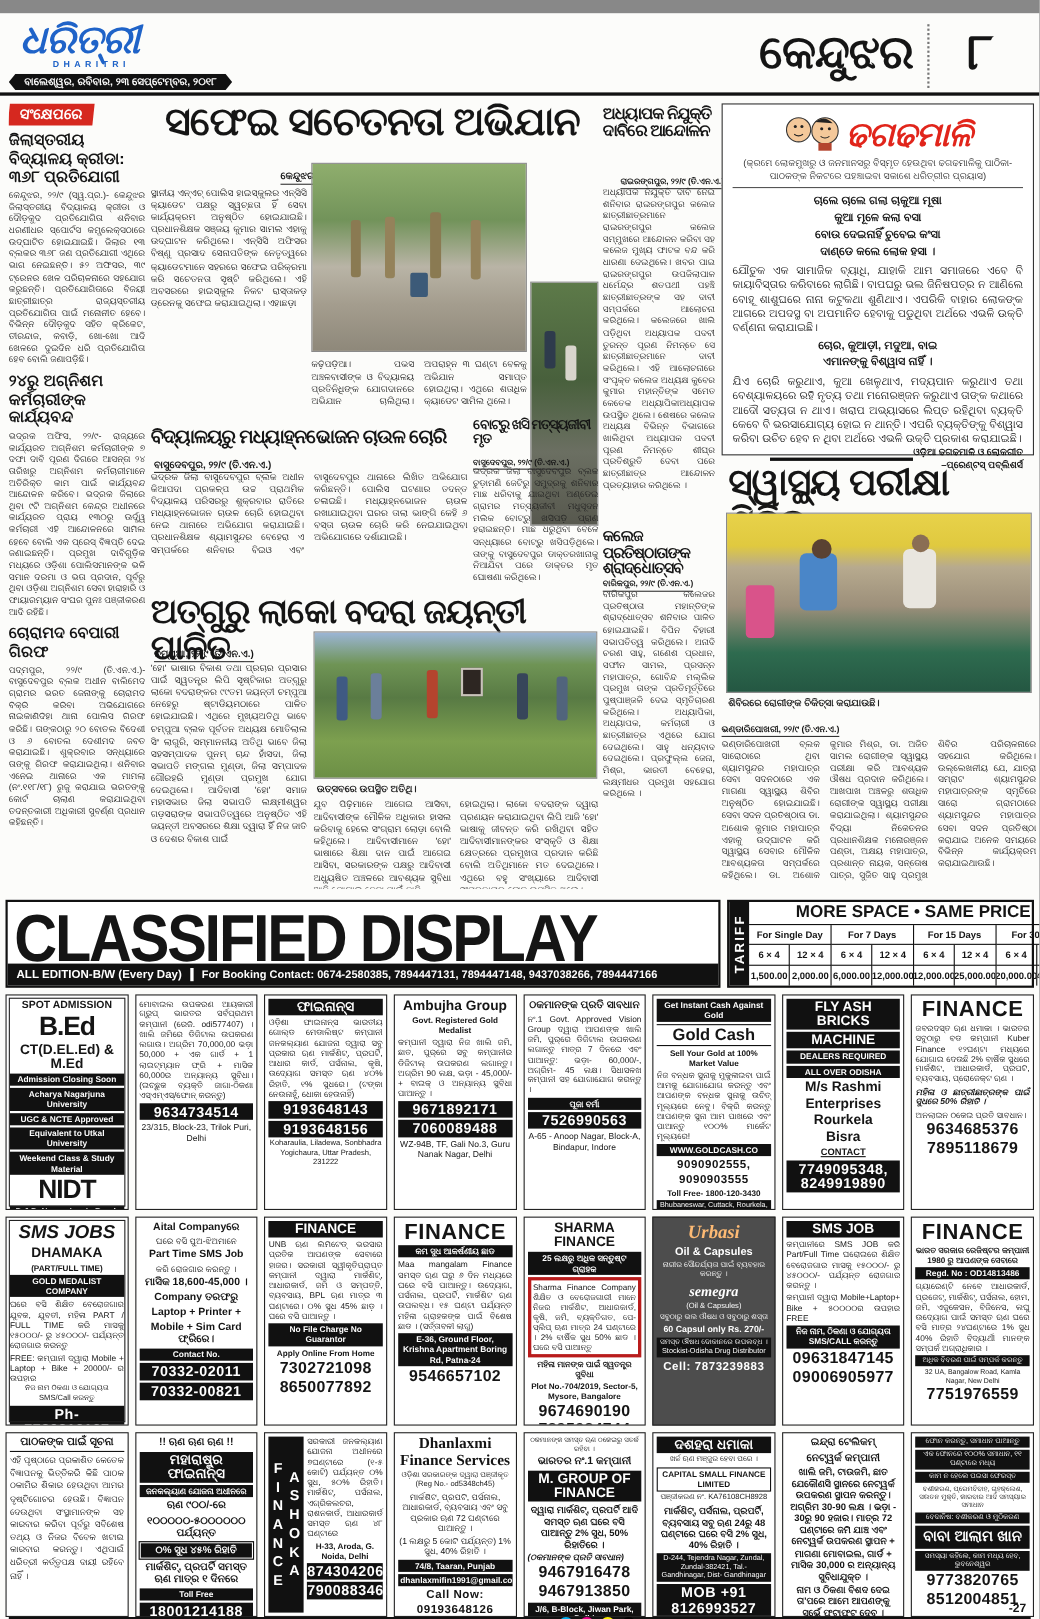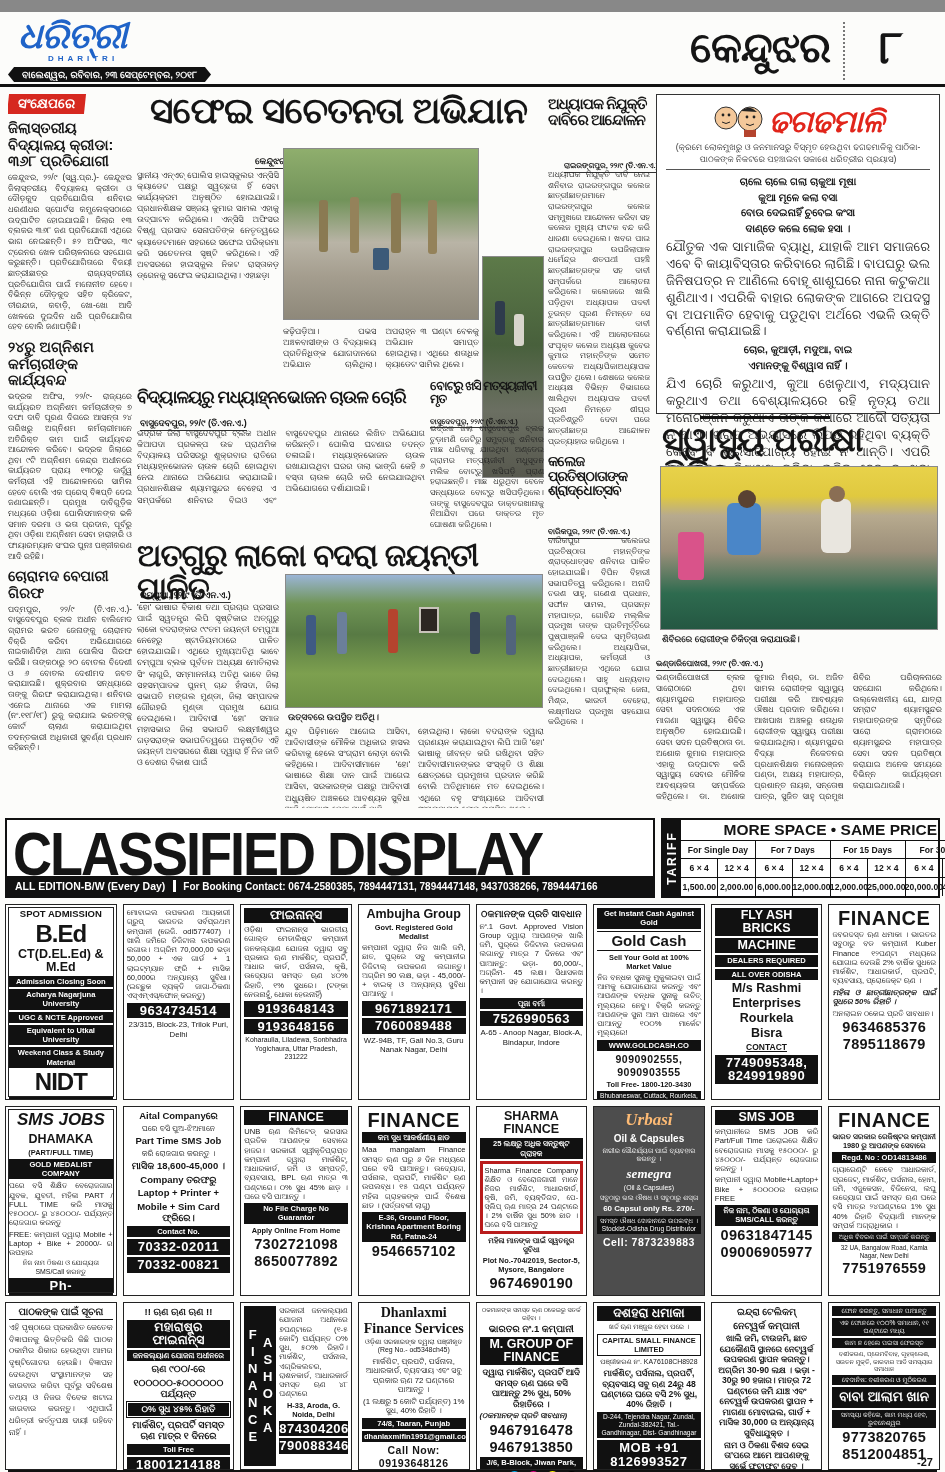--- a/index.html
+++ b/index.html
@@ -24,21 +24,21 @@
   .caption{font-size:8.8px;font-weight:700;color:#222;}
   .photo{border:1px solid #8a8a8a;box-sizing:border-box;}
   .brief-label{background:#d6281f;color:#fff;font-weight:800;font-size:13.5px;padding:2px 10px;display:inline-block;transform:skewX(-6deg);}
   .brief-h{font-weight:800;font-size:14.5px;line-height:1.15;margin:6px 0 3px 0;}
   .brief-b{font-size:8.2px;line-height:1.3;text-align:justify;color:#222;}
   
   .dhag-box{border:1.6px solid #333;background:#fff;box-sizing:border-box;padding:7px 9px;}
   .dhag-title{color:#e1251b;font-weight:900;font-style:italic;font-size:31px;letter-spacing:-1px;}
   .dhag-sub{font-size:8.6px;text-align:center;line-height:1.35;color:#333;}
   .dhag-poem{font-size:10.3px;font-weight:800;line-height:1.5;text-align:center;}
-  .dhag-para{font-size:13px;line-height:1.3;text-align:justify;color:#222;margin-top:3px;font-family:Liberation Serif, serif;}
+  .dhag-para{font-size:10px;line-height:1.3;text-align:justify;color:#222;margin-top:3px;}
   .dhag-credit{font-size:8.6px;font-weight:700;text-align:right;line-height:1.3;}
   .dhag-rule{height:1px;background:#555;margin:4px 0;}
   
   .cd-box{border:2px solid #111;background:#fff;box-sizing:border-box;}
   .cd-title{font-weight:900;font-size:54px;letter-spacing:-2px;transform:scaleY(1.12);transform-origin:left top;line-height:1;}
   .cd-bar{position:absolute;left:0;right:0;bottom:0;height:20px;background:#111;color:#fff;display:flex;align-items:center;font-weight:700;}
   .cd-bar .seg1{font-size:10.5px;padding:0 8px;border-right:3px solid #fff;white-space:nowrap;}
   .cd-bar .seg2{font-size:10px;padding:0 7px;white-space:nowrap;}
   
   .tariff{border:2px solid #111;box-sizing:border-box;display:flex;background:#fff;}
@@ -153,21 +153,21 @@
     <div style="position:absolute;left:20%;top:20%;width:10px;height:34px;background:#2e3b4c;border-radius:3px;"></div>
     <div style="position:absolute;left:52%;top:26%;width:10px;height:32px;background:#d8d5cc;border-radius:3px;"></div>
   </div>
 
   <div class="abs h-main" style="left:548px;top:84px;width:102px;font-size:15px;">ଅଧ୍ୟାପକ ନିଯୁକ୍ତି ଦାବିରେ ଆନ୍ଦୋଳନ</div>
   <div class="abs" style="left:564px;top:142px;">
     <span class="byline" style="font-size:7.6px;">ରାଇରଙ୍ଗପୁର, ୨୨/୯ (ତି.ଏନ.ଏ.)</span>
   </div>
   <div class="abs body-txt" style="left:548px;top:158px;width:102px;height:306px;font-size:8.1px;">ଅଧ୍ୟାପକ ନିଯୁକ୍ତି ଦାବି ନେଇ ଶନିବାର ରାଇରଙ୍ଗପୁର କଲେଜ ଛାତ୍ରୀଛାତ୍ରମାନେ ରାଇରଙ୍ଗପୁର କଲେଜ ସମ୍ମୁଖରେ ଆନ୍ଦୋଳନ କରିବା ସହ କଲେଜ ମୁଖ୍ୟ ଫାଟକ ବନ୍ଦ କରି ଧାରଣା ଦେଇଥିଲେ। ଖବର ପାଇ ରାଇରଙ୍ଗପୁର ଉପଜିଲାପାଳ ଧର୍ମେନ୍ଦ୍ର ଶତପଥୀ ପହଞ୍ଚି ଛାତ୍ରୀଛାତ୍ରଙ୍କ ସହ ଦାବୀ ସମ୍ପର୍କରେ ଆଲୋଚନା କରିଥିଲେ। କଲେଜରେ ଖାଲି ପଡ଼ିଥିବା ଅଧ୍ୟାପକ ପଦବୀ ତୁରନ୍ତ ପୂରଣ ନିମନ୍ତେ ସେ ଛାତ୍ରୀଛାତ୍ରମାନେ ଦାବୀ କରିଥିଲେ। ଏହି ଆଲୋଚନାରେ ସଂପୃକ୍ତ କଲେଜ ଅଧ୍ୟକ୍ଷ କୁବେର କୁମାର ମହାନ୍ତିଙ୍କ ସମେତ କେତେକ ଅଧ୍ୟାପିକାଅଧ୍ୟାପକ ଉପସ୍ଥିତ ଥିଲେ। ଶେଷରେ କଲେଜ ଅଧ୍ୟକ୍ଷ ବିଭିନ୍ନ ବିଭାଗରେ ଖାଲିଥିବା ଅଧ୍ୟାପକ ପଦବୀ ପୂରଣ ନିମନ୍ତେ ଶୀଘ୍ର ପ୍ରତିଶ୍ରୁତି ଦେବା ପରେ ଛାତ୍ରୀଛାତ୍ର ଆନ୍ଦୋଳନ ପ୍ରତ୍ୟାହାର କରିଥିଲେ ।</div>
 
-  <div class="abs h-main" style="left:548px;top:442px;width:102px;font-size:14px;">କଲେଜ ପ୍ରତିଷ୍ଠାତାଙ୍କ ଶ୍ରାଦ୍ଧୋତ୍ସବ</div>
+  <div class="abs h-main" style="left:548px;top:468px;width:102px;font-size:14px;">କଲେଜ ପ୍ରତିଷ୍ଠାତାଙ୍କ ଶ୍ରାଦ୍ଧୋତ୍ସବ</div>
   <div class="abs" style="left:548px;top:508px;">
     <span class="byline" style="font-size:7.6px;">ବାରିକପୁର, ୨୨/୯ (ତି.ଏନ.ଏ.)</span>
   </div>
   <div class="abs body-txt" style="left:548px;top:524px;width:102px;height:272px;font-size:8.1px;">ବାରିକପୁର କଲେଜର ପ୍ରତିଷ୍ଠାତା ମହାନ୍ତିଙ୍କ ଶ୍ରାଦ୍ଧୋତ୍ସବ ଶନିବାର ପାଳିତ ହୋଇଯାଇଛି। ବିପିନ ବିହାରୀ ସଭାପତିତ୍ୱ କରିଥିଲେ। ଅନାଦି ଚରଣ ସାହୁ, ଗଣେଶ ପ୍ରଧାନ, ସଫୀନ ସାମଲ, ପ୍ରସନ୍ନ ମହାପାତ୍ର, ଗୋବିନ୍ଦ ମଲ୍ଲିକ ପ୍ରମୁଖ ତାଙ୍କ ପ୍ରତିମୂର୍ତ୍ତିରେ ପୁଷ୍ପାଞ୍ଜଳି ଦେଇ ସ୍ମୃତିଚାରଣ କରିଥିଲେ। ଅଧ୍ୟାପିକା, ଅଧ୍ୟାପକ, କର୍ମଚାରୀ ଓ ଛାତ୍ରୀଛାତ୍ର ଏଥିରେ ଯୋଗ ଦେଇଥିଲେ। ସାହୁ ଧନ୍ୟବାଦ ଦେଇଥିଲେ। ପ୍ରଫୁଲ୍ଲ ଜେନା, ମିଶ୍ର, ଭାରତୀ ବେହେରା, ଲକ୍ଷ୍ମୀଧର ପ୍ରମୁଖ ସହଯୋଗ କରିଥିଲେ ।</div>
 
   <div class="abs h-main" style="left:137px;top:376px;width:288px;font-size:17.5px;">ବିଦ୍ୟାଳୟରୁ ମଧ୍ୟାହ୍ନଭୋଜନ ଚାଉଳ ଚୋରି</div>
   <div class="abs" style="left:140px;top:400px;">
     <span class="byline">ବାସୁଦେବପୁର, ୨୨/୯ (ତି.ଏନ.ଏ.)</span>
   </div>
   <div class="abs body-txt cols2" style="left:137px;top:416px;width:288px;height:108px;">ଭଦ୍ରକ ଜିଲା ବାସୁଦେବପୁର ବ୍ଲକ ଅଧୀନ କିଆପଦା ପ୍ରକଳ୍ପ ଉଚ୍ଚ ପ୍ରାଥମିକ ବିଦ୍ୟାଳୟ ପରିସରରୁ ଶୁକ୍ରବାର ରାତିରେ ମଧ୍ୟାହ୍ନଭୋଜନ ଚାଉଳ ଚୋରି ହୋଇଥିବା ନେଇ ଥାନାରେ ଅଭିଯୋଗ କରାଯାଇଛି। ପ୍ରଧାନଶିକ୍ଷକ ଶ୍ୟାମସୁନ୍ଦର ବେହେରା ଏ ସମ୍ପର୍କରେ ଶନିବାର ବିଇଓ ଏବଂ ବାସୁଦେବପୁର ଥାନାରେ ଲିଖିତ ଅଭିଯୋଗ କରିଛନ୍ତି। ପୋଲିସ ଘଟଣାର ତଦନ୍ତ ଚଳାଇଛି। ମଧ୍ୟାହ୍ନଭୋଜନ ଚାଉଳ ରଖାଯାଇଥିବା ଘରର ତାଲା ଭାଙ୍ଗି କେହି ୬ ବସ୍ତା ଚାଉଳ ଚୋରି କରି ନେଇଯାଇଥିବା ଅଭିଯୋଗରେ ଦର୍ଶାଯାଇଛି।</div>

